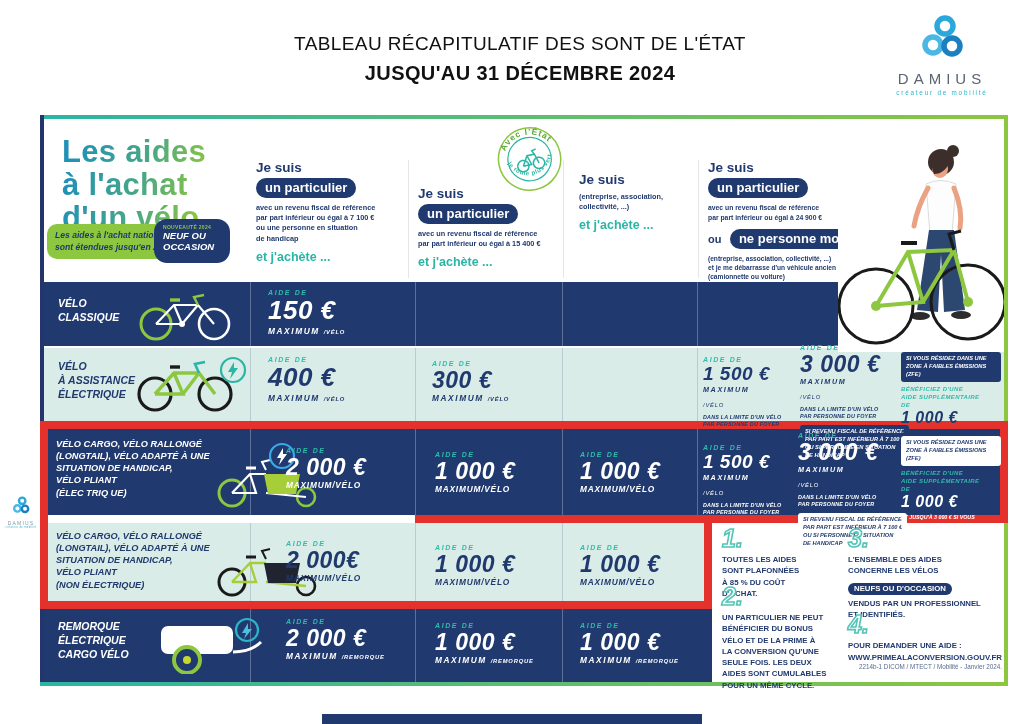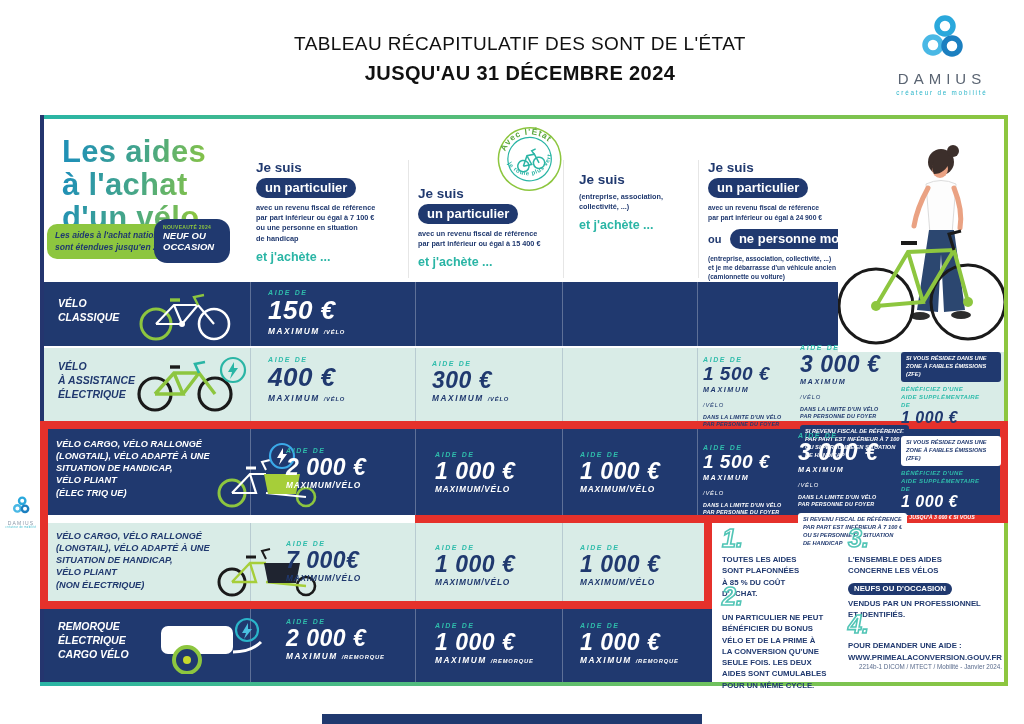--- a/index.html
+++ b/index.html
@@ -365,21 +365,21 @@
       <circle cx="22" cy="46" r="13" fill="none" stroke="#1a1a1a" stroke-width="3"></circle>
       <circle cx="96" cy="50" r="9" fill="none" stroke="#1a1a1a" stroke-width="2.6"></circle>
       <path d="M22 46 L40 27 L56 27 M40 27 L46 46 L22 46 M56 46 L96 50" fill="none" stroke="#a6ce39" stroke-width="2.4"></path>
       <path d="M36 21 L46 21" stroke="#1a1a1a" stroke-width="3"></path>
       <path d="M56 23 L52 15 L60 13" fill="none" stroke="#1a1a1a" stroke-width="2"></path>
       <path d="M54 27 L90 27 L86 47 L58 47 Z" fill="#1f2430"></path>
     </svg>
   </div>
   <div class="abs vcell on-mint" style="left:286px;top:540px;">
     <span class="aide">AIDE DE</span>
-    <span class="amt amt-md">7 000€</span>
+    <span class="amt amt-md">2 000€</span>
     <span class="max" style="letter-spacing:.8px;">MAXIMUM/VÉLO</span>
   </div>
   <div class="abs vcell on-mint" style="left:435px;top:544px;">
     <span class="aide">AIDE DE</span>
     <span class="amt amt-md">1 000 €</span>
     <span class="max" style="letter-spacing:.8px;">MAXIMUM/VÉLO</span>
   </div>
   <div class="abs vcell on-mint" style="left:580px;top:544px;">
     <span class="aide">AIDE DE</span>
     <span class="amt amt-md">1 000 €</span>

